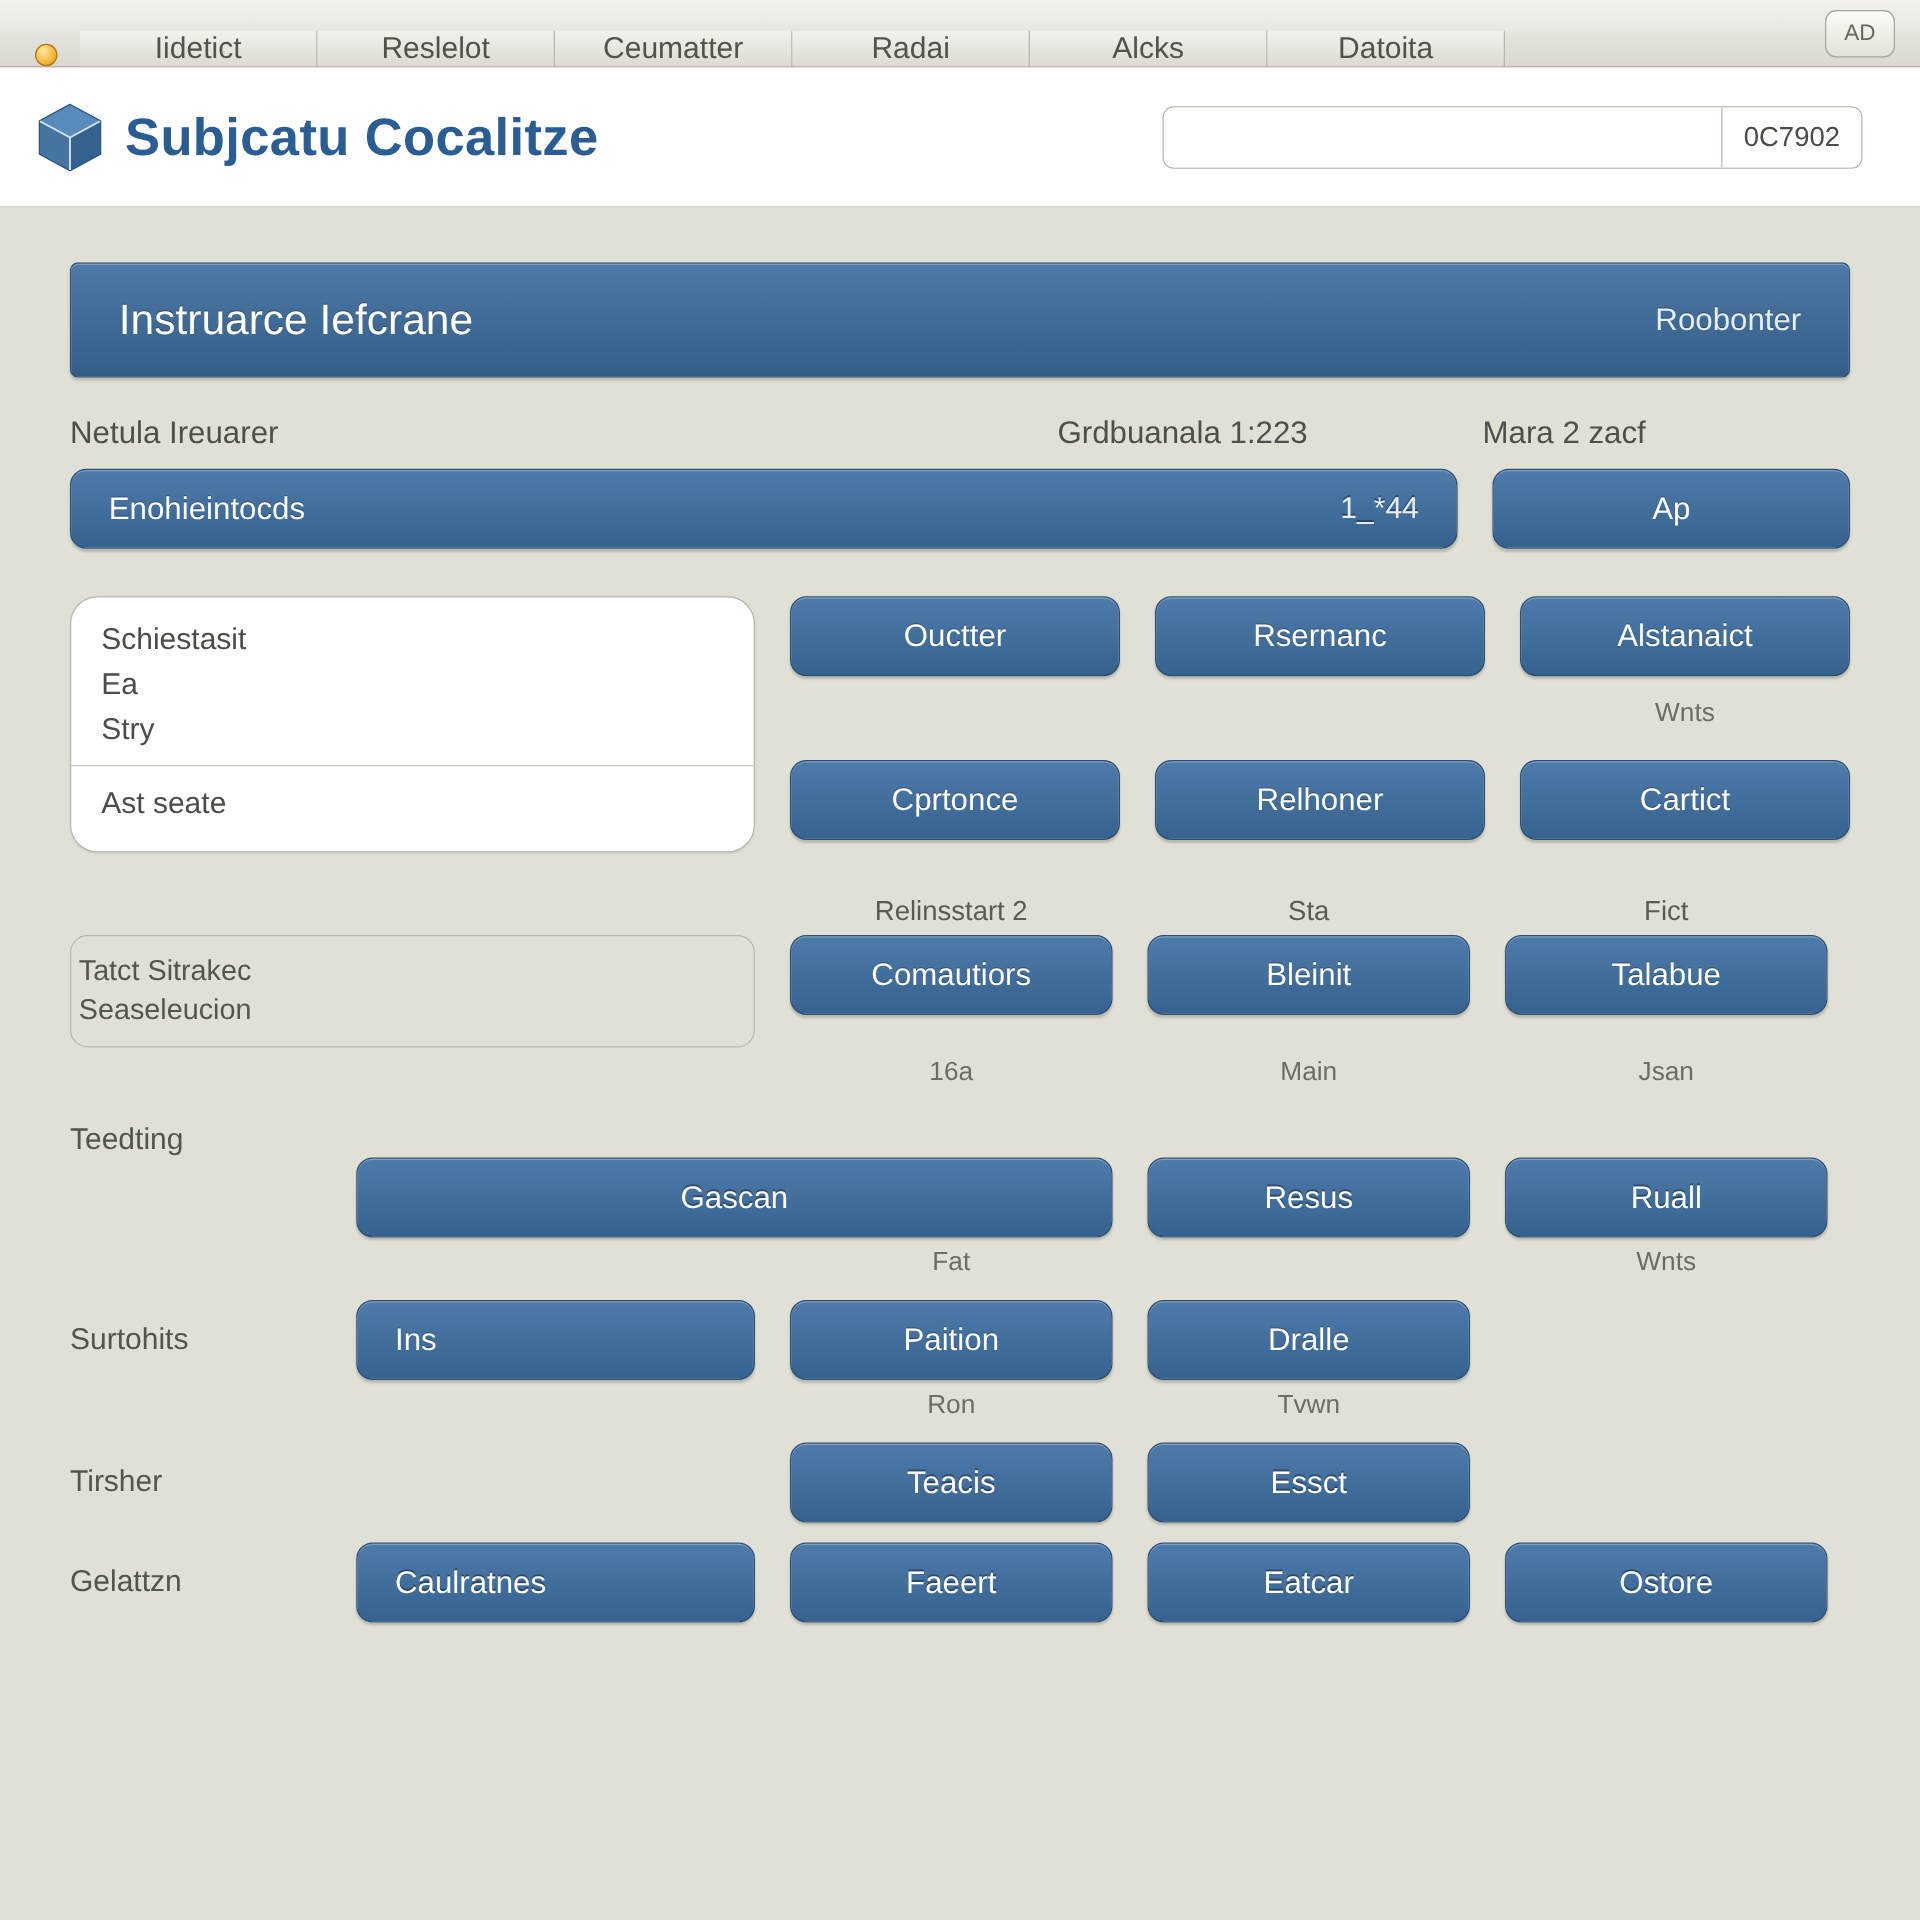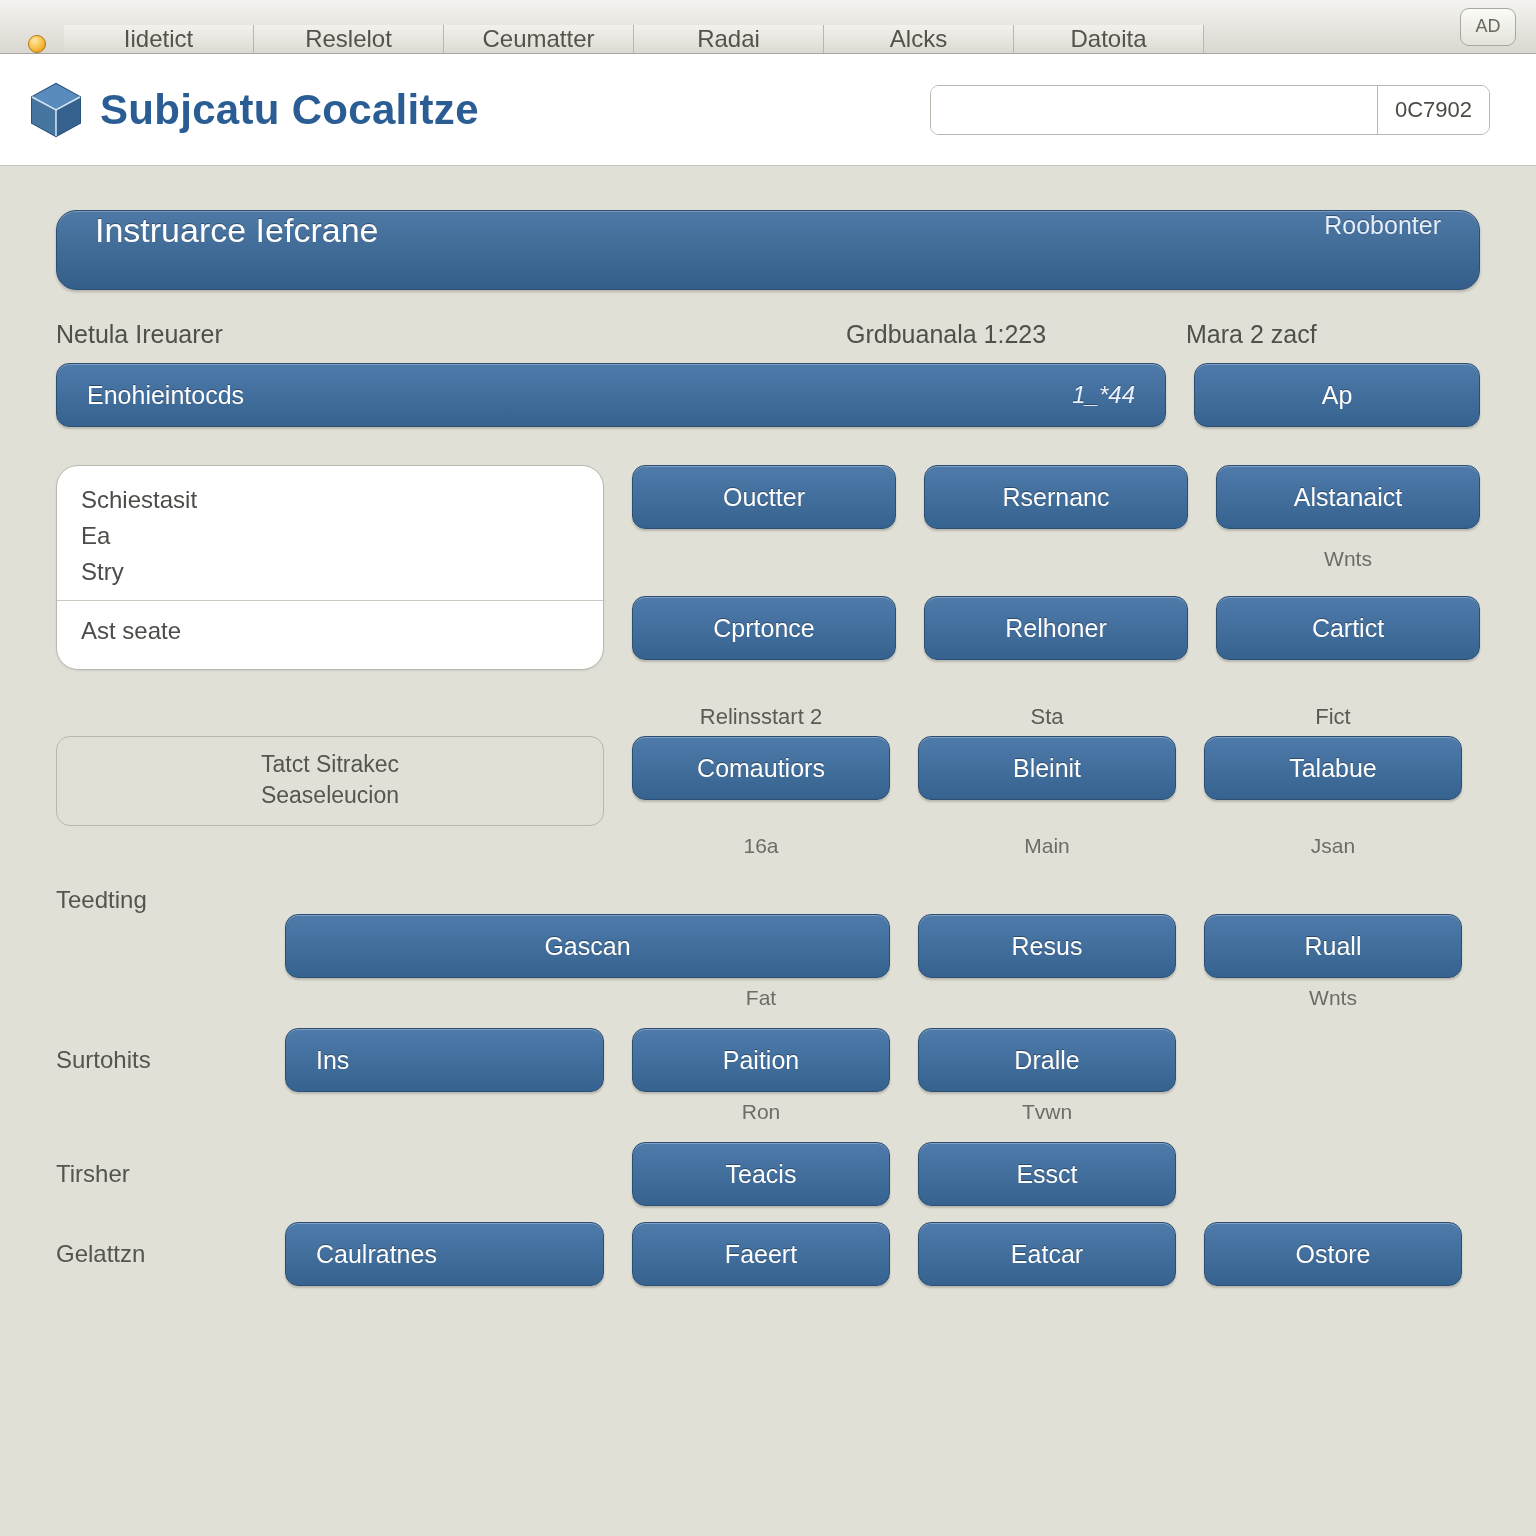--- a/index.html
+++ b/index.html
@@ -59,25 +59,25 @@
   .search-code{
     width:112px;border-left:1px solid #b7b5ac;
     display:flex;align-items:center;justify-content:center;
     font-size:22px;color:#4b4a44;background:#fff;
   }
 
   .body{padding:44px 56px 0 56px;}
 
   
   .sectionbar{
-    height:80px;border-radius:20px;
+    height:92px;border-radius:6px;
     background:linear-gradient(#4e79a6,#345e89);
     border:1px solid #2c4e73;
     box-shadow:inset 0 1px 0 rgba(255,255,255,.25),0 2px 3px rgba(0,0,0,.2);
-    display:flex;align-items:flex-start;justify-content:space-between;
+    display:flex;align-items:center;justify-content:space-between;
     padding:0 38px;color:#fff;
   }
   .sectionbar .title{font-size:34px;font-weight:500;text-shadow:0 -1px 0 rgba(0,0,0,.35);}
   .sectionbar .tag{font-size:25px;font-weight:500;color:#e5eefb;text-shadow:0 -1px 0 rgba(0,0,0,.35);}
 
   
   .labelrow{display:flex;margin-top:30px;font-size:25px;color:#4f4f4c;}
   .labelrow .c1{flex:0 0 790px;}
   .labelrow .c2{flex:0 0 340px;}
   .labelrow .c3{flex:1;}
@@ -93,37 +93,36 @@
     text-shadow:0 -1px 0 rgba(0,0,0,.35);
     cursor:pointer;
   }
   .bbtn.left{justify-content:flex-start;padding-left:30px;}
 
   .row{display:flex;gap:28px;margin-top:14px;}
   .row.sp{margin-top:38px;}
   .row .wide{flex:1;}
   
   .valuebar{display:flex;justify-content:space-between;align-items:center;padding:0 30px;}
-  .valuebar .v{font-size:24px;color:#e9f1fc;font-style:italic;}
+  .valuebar .v{font-size:24px;color:#e9f1fc;}
 
   
   .panel{
     background:#fff;border:1px solid #b9b7af;border-radius:22px;
     padding:16px 24px 20px;
     font-size:24px;color:#4c4c49;line-height:1.5;
     box-shadow:0 1px 2px rgba(0,0,0,.08);
   }
   .panel hr{border:none;border-top:1px solid #cbc9c0;margin:10px -24px 12px;}
 
   
   .obox{
     height:90px;border:1px solid #b9b7af;border-radius:14px;
-    padding:12px 22px;font-size:23px;color:#555551;line-height:1.35;
+    padding:12px 6px;font-size:23px;color:#555551;line-height:1.35;
     background:#e1e0d6;
-    text-align:center;
   }
 
   
   .midgrid{display:grid;grid-template-columns:548px 258px 258px 258px;column-gap:28px;margin-top:34px;}
   .midgrid .hdr{font-size:22px;color:#5b5a55;text-align:center;height:32px;}
   .note{font-size:21px;color:#6d6d67;text-align:center;margin-top:8px;height:26px;}
 
   
   .lowgrid{display:grid;grid-template-columns:201px 319px 258px 258px 258px;column-gap:28px;row-gap:0;align-items:center;margin-top:16px;}
   .lowgrid .lbl{font-size:24px;color:#545450;}

